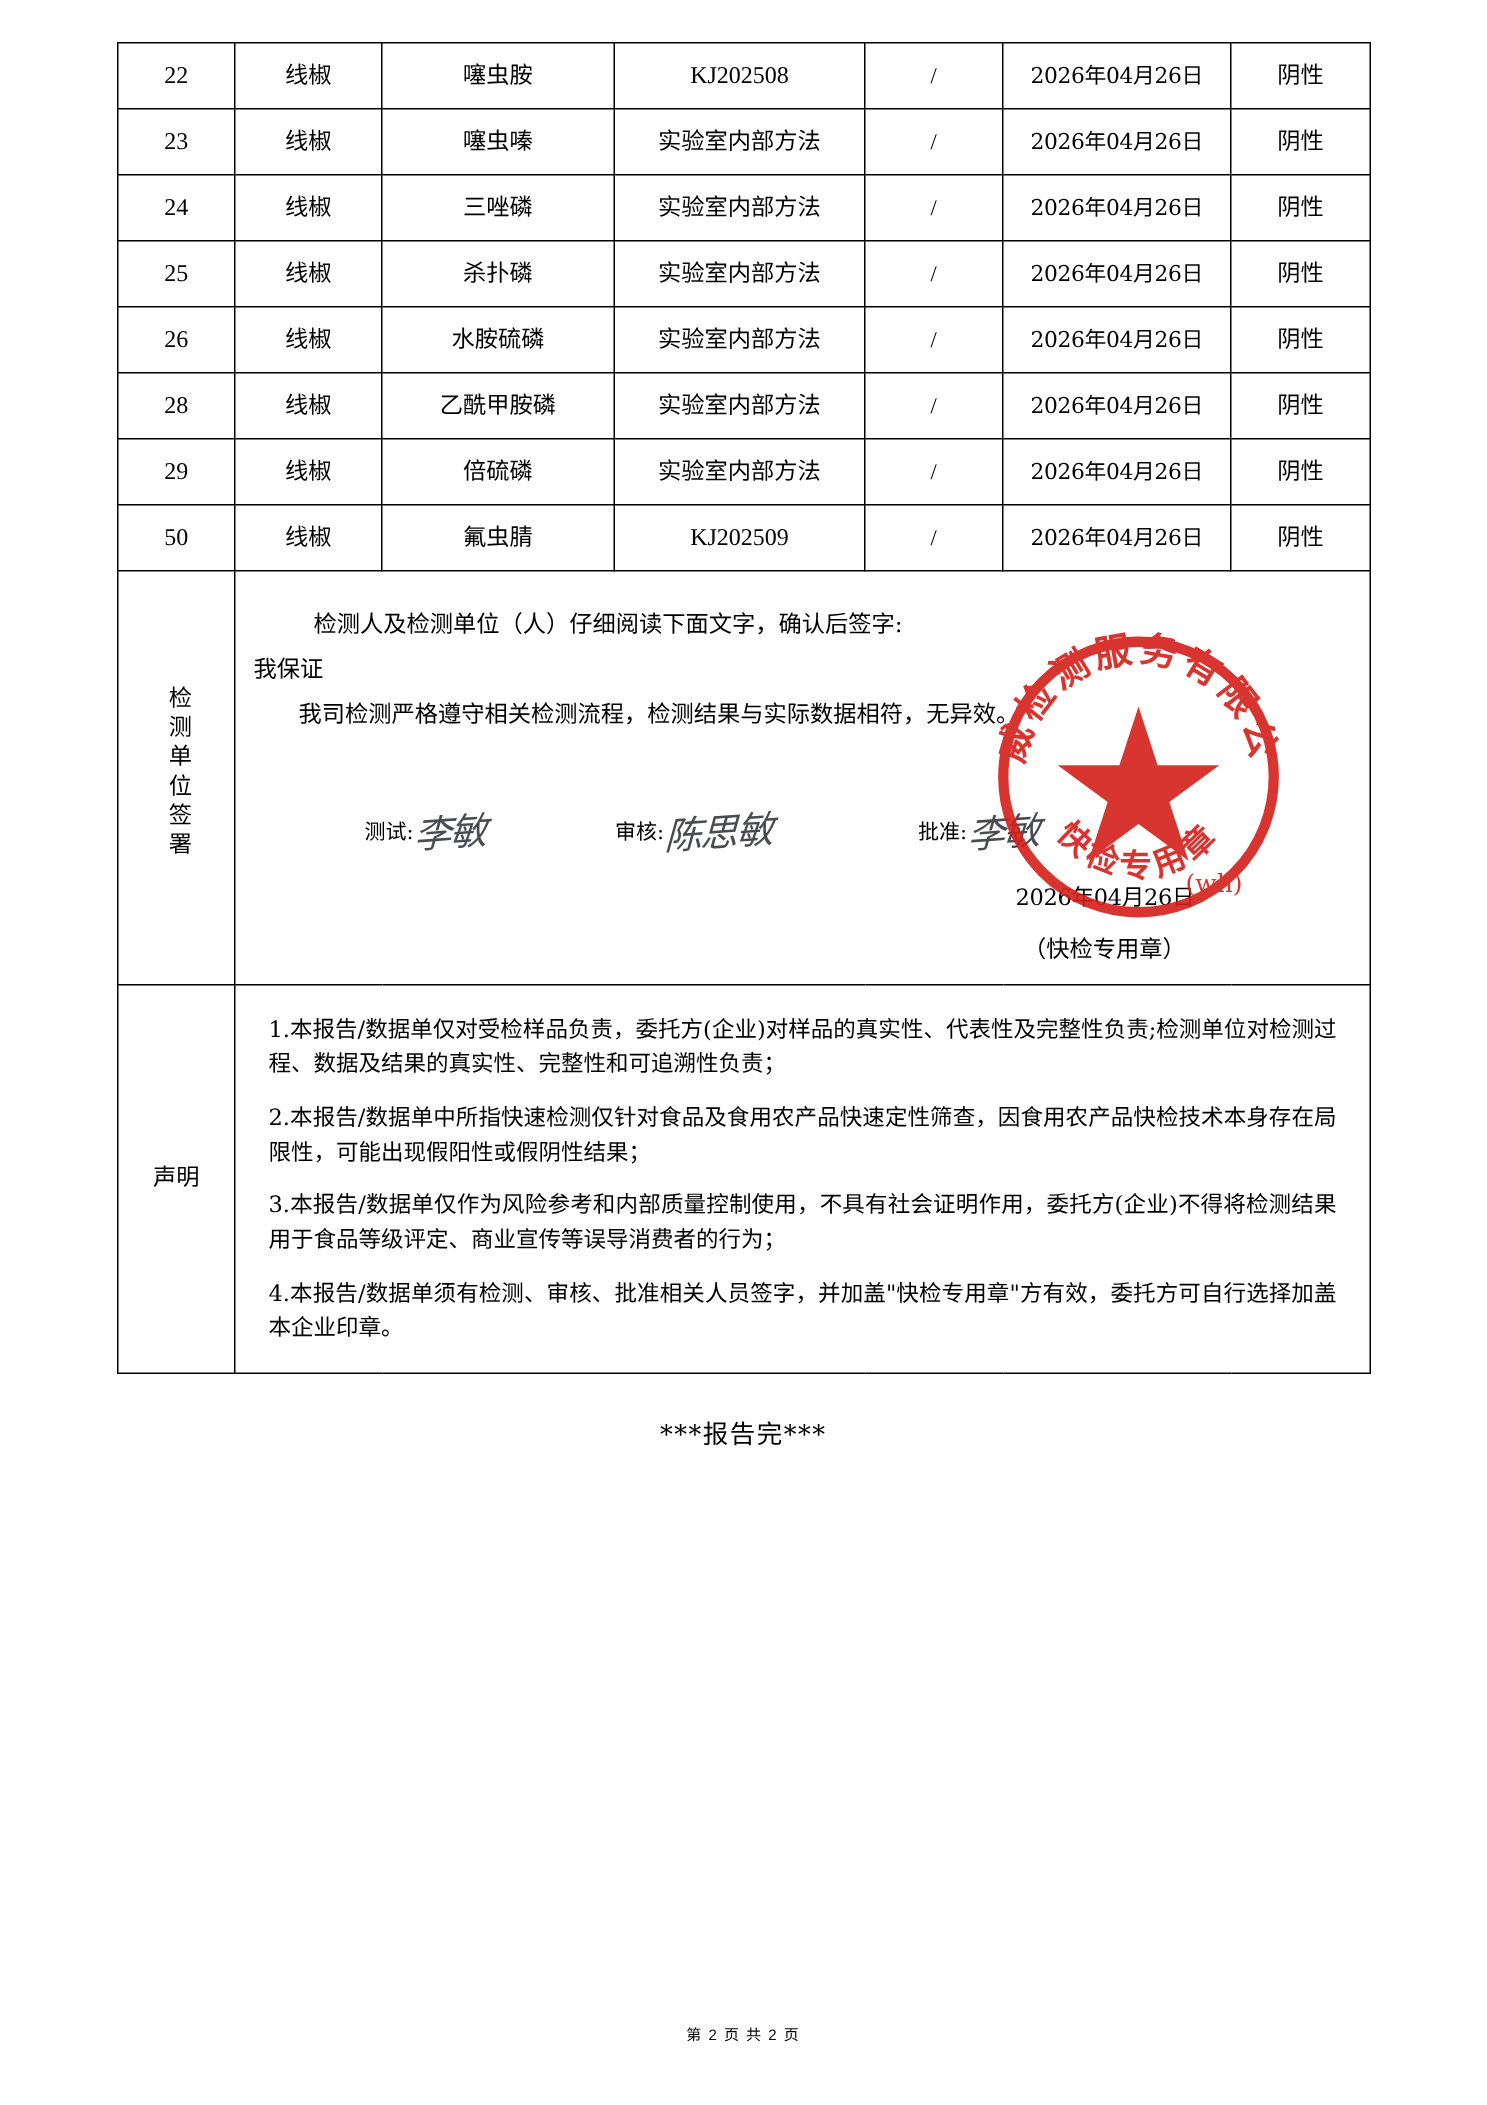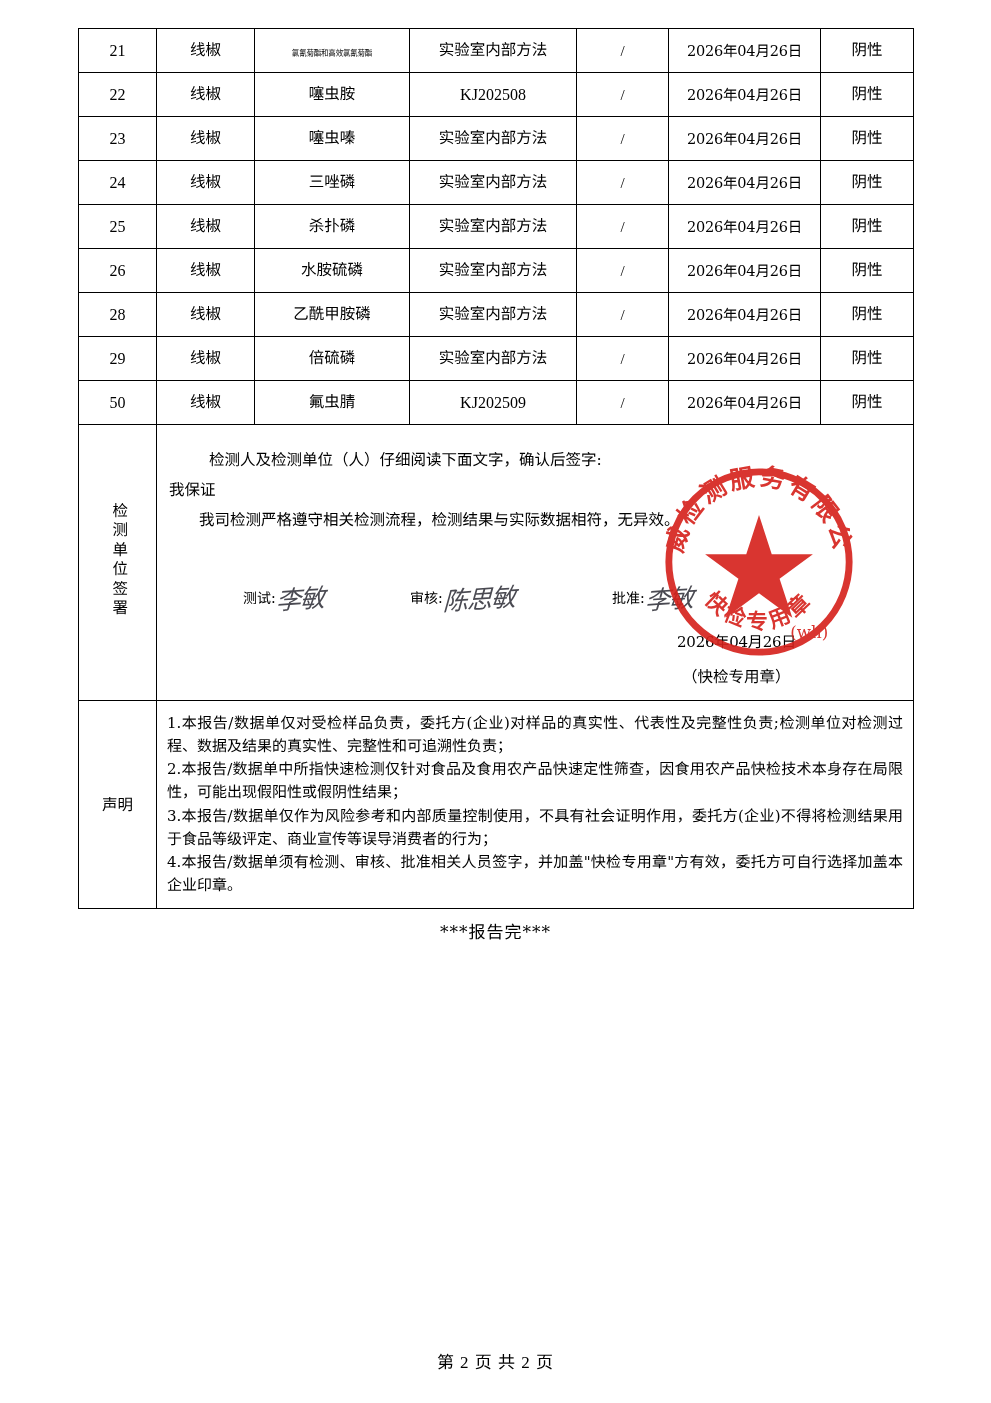--- a/index.html
+++ b/index.html
@@ -168,67 +168,58 @@
     text-align: left;
     vertical-align: middle;
     padding: 6px 10px 6px 10px;
   }
   .decl-text {
     font-family: "DejaVu Serif", "Liberation Serif", serif;
     font-size: 15px;
     line-height: 1.55;
     text-align: justify;
   }
-  .decl-text p { margin: 0; }
+  .decl-text p { margin: 12px; }
 
   
   .report-end {
     position: absolute;
-    left: 0; top: 918px;
+    left: 0; top: 942px;
     width: 991px;
     text-align: center;
     font-family: "DejaVu Serif", "Liberation Serif", serif;
     font-size: 17px;
     letter-spacing: 1px;
   }
   .page-footer {
     position: absolute;
     left: 0; top: 1348px;
     width: 991px;
     text-align: center;
-    font-family: Liberation Serif, serif;
-    font-size: 17px;
+    font-family: Liberation Sans, sans-serif;
+    font-size: 10px;
     letter-spacing: 1px;
   }
 </style>
 </head>
 <body>
 
 <div class="page">
 
   <table class="report-table">
     <colgroup>
       <col class="c-no">
         <col class="c-sample">
         <col class="c-item">
       <col class="c-method">
         <col class="c-limit">
         <col class="c-date">
         <col class="c-result">
     </colgroup>
     <tbody id="results-body">
-        <tr>
-          <td><span class="cell-num">21</span></td>
-          <td><span class="cell-cn">线椒</span></td>
-          <td><span class="cell-tiny">氯氰菊酯和高效氯氰菊酯</span></td>
-          <td><span class="cell-cn">实验室内部方法</span></td>
-          <td><span class="cell-slash">/</span></td>
-          <td><span class="cell-date">2026年04月26日</span></td>
-          <td><span class="cell-cn">阴性</span></td>
-        </tr>
         <tr>
           <td><span class="cell-num">22</span></td>
           <td><span class="cell-cn">线椒</span></td>
           <td><span class="cell-cn">噻虫胺</span></td>
           <td><span class="cell-num">KJ202508</span></td>
           <td><span class="cell-slash">/</span></td>
           <td><span class="cell-date">2026年04月26日</span></td>
           <td><span class="cell-cn">阴性</span></td>
         </tr>
         <tr>

